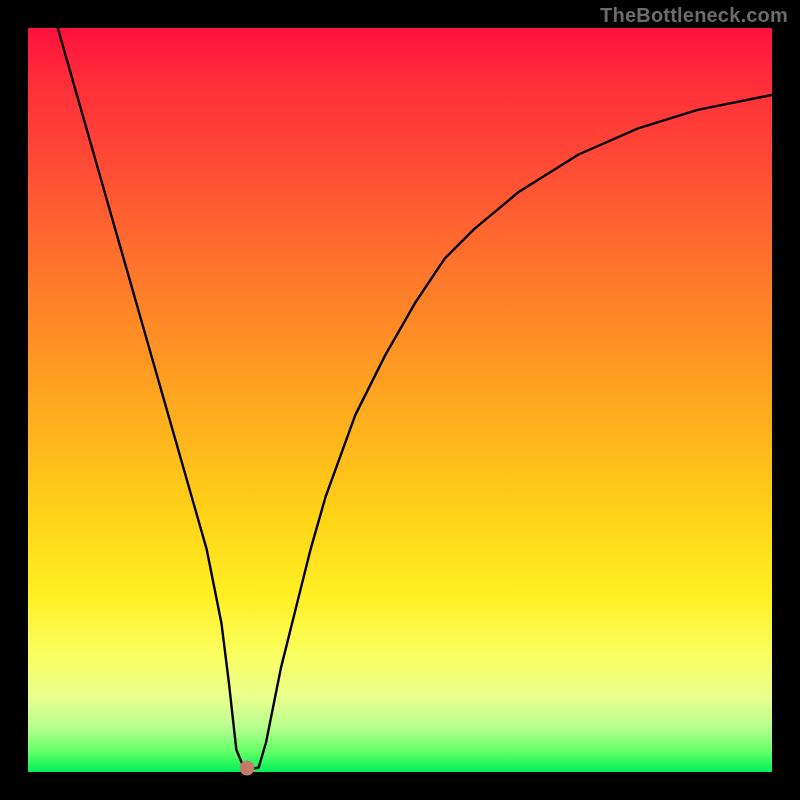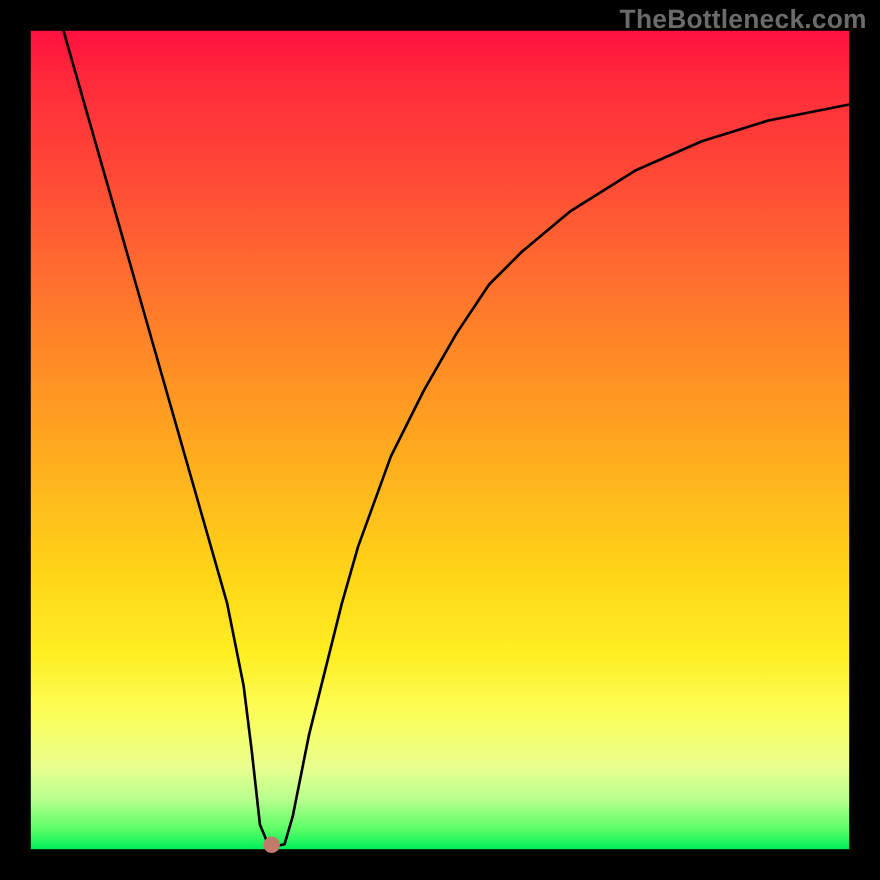--- a/index.html
+++ b/index.html
@@ -15,21 +15,21 @@
     position: relative;
     width: 800px;
     height: 800px;
     background: #000;
   }
   .watermark {
     position: absolute;
     top: 4px;
     right: 12px;
     color: #6b6b6b;
-    font-size: 24px;
+    font-size: 20px;
     font-weight: 600;
     letter-spacing: 0.2px;
     z-index: 5;
   }
   .plot-area {
     position: absolute;
     left: 28px;
     top: 28px;
     width: 744px;
     height: 744px;

